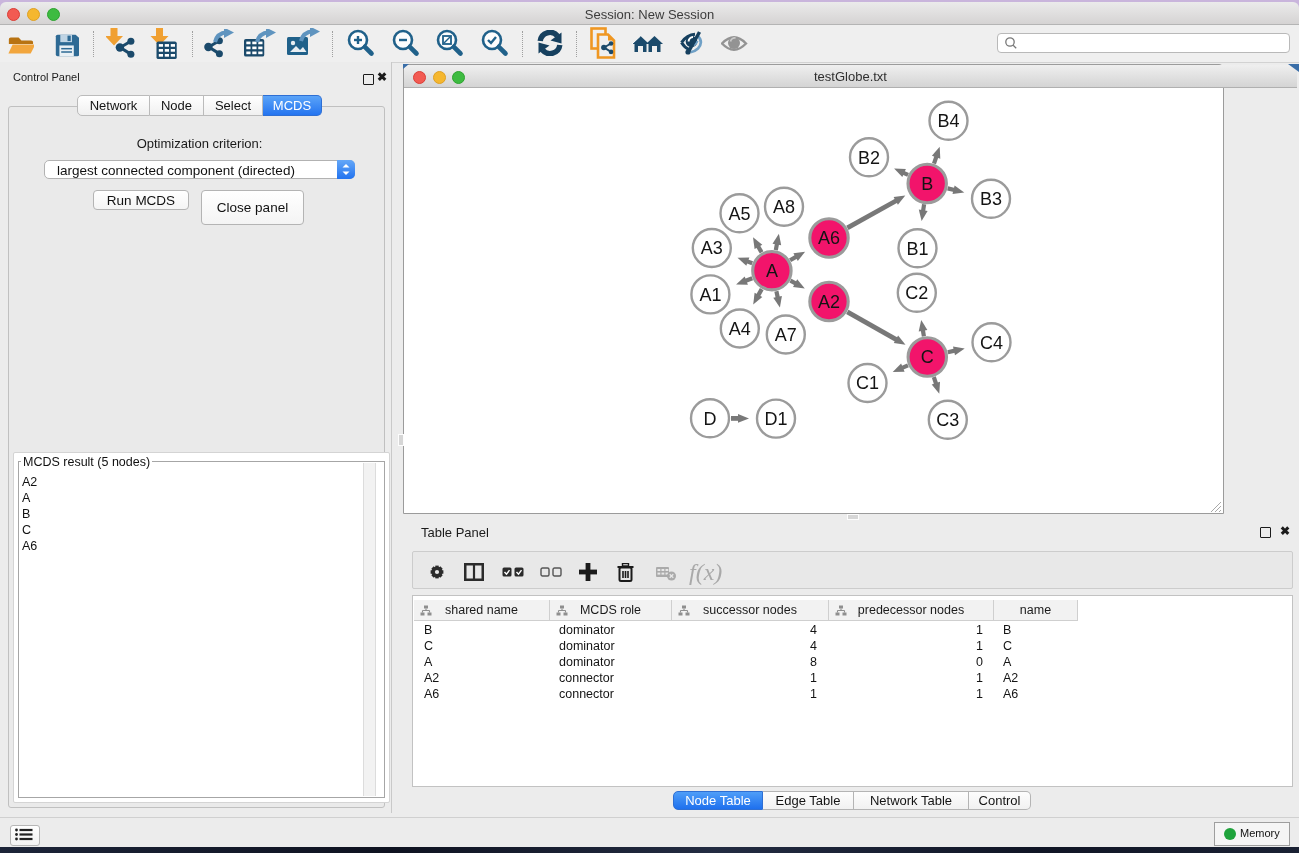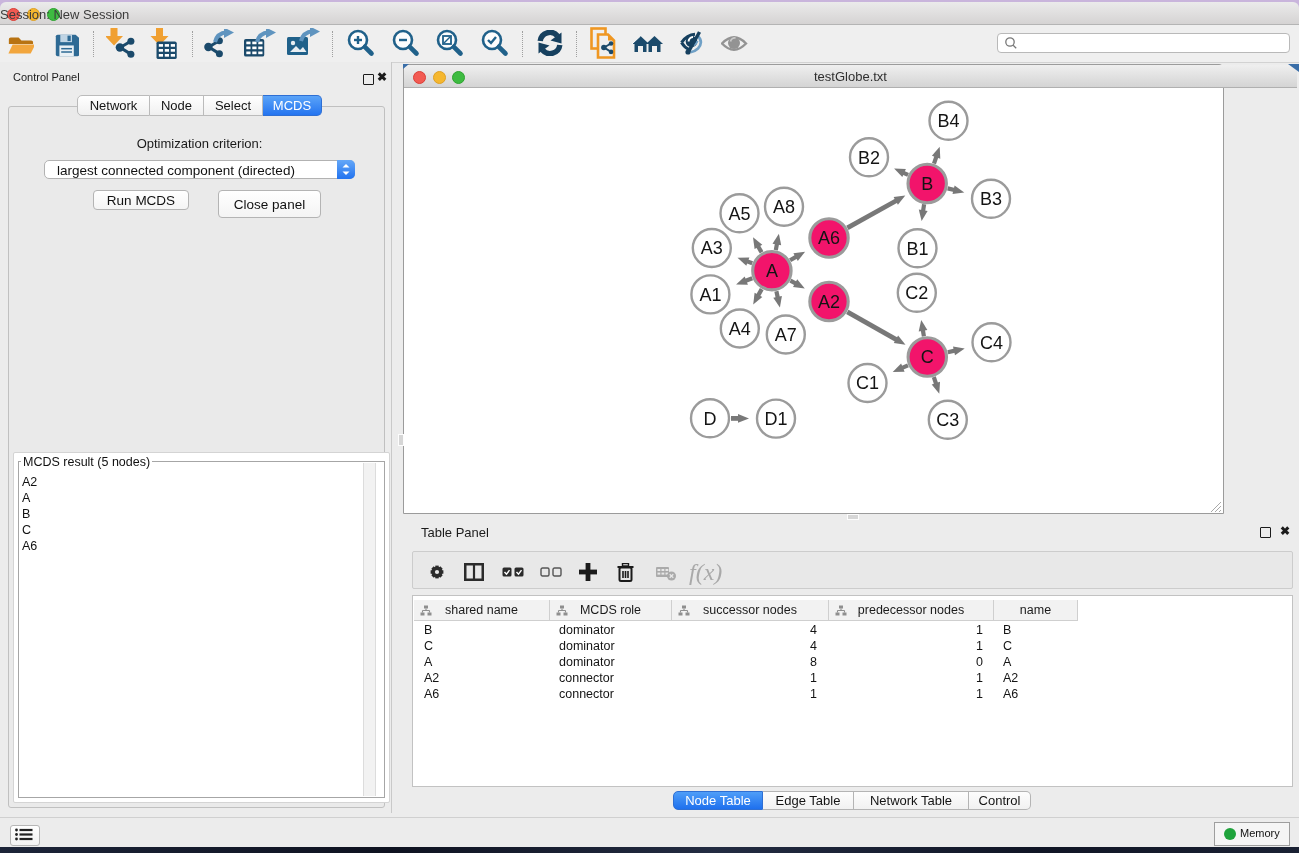--- a/index.html
+++ b/index.html
@@ -8,21 +8,21 @@
   .abs{position:absolute;}
   
   #deskTop{left:0;top:0;width:1299px;height:9px;background:#c9b5dc;}
   
   #titlebar{left:0;top:2px;width:1299px;height:22px;
     background:linear-gradient(#ebebeb,#d5d3d3);border-bottom:1px solid #b4b4b4;border-radius:6px 6px 0 0;}
   .tl{border-radius:50%;width:11px;height:11px;}
   #titlebar .t1{left:7px;top:6px;background:#f25a52;border:0.5px solid #da3e36;}
   #titlebar .t2{left:27px;top:6px;background:#f5b72f;border:0.5px solid #dfa023;}
   #titlebar .t3{left:47px;top:6px;background:#3ebb41;border:0.5px solid #2da32f;}
-  #title{left:0;top:5px;width:1299px;font-size:13px;color:#3c3c3c;}
+  #title{left:0;top:5px;width:1299px;text-align:center;font-size:13px;color:#3c3c3c;}
   
   #toolbar{left:0;top:25px;width:1299px;height:37px;background:#efefef;border-bottom:1px solid #d2d2d2;}
   .sep{top:6px;height:26px;width:0;border-left:1px dotted #9f9f9f;}
   #search{left:997px;top:8px;width:291px;height:18px;background:#fff;border:1px solid #b9b9b9;border-radius:4px;}
   
   #cpanel{left:0;top:62px;width:391px;height:751px;background:#ececec;border-right:1px solid #c9c9c9;}
   #cpTitle{left:13px;top:9px;font-size:11px;color:#1c1c1c;}
   #cpMax{left:363px;top:12px;width:9px;height:9px;border:1.5px solid #1b1b1b;border-radius:1px;}
   #cpClose{left:377px;top:8px;font-size:12px;font-weight:bold;color:#1b1b1b;}
   
@@ -34,21 +34,21 @@
   
   #tabArea{left:8px;top:44px;width:375px;height:700px;background:#eaeaea;border:1px solid #c0c0c0;border-radius:3px;}
   #optLabel{left:12px;top:74px;width:375px;text-align:center;font-size:13px;color:#1a1a1a;}
   #combo{left:44px;top:98px;width:311px;height:19px;background:#fff;border:1px solid #b2b2b2;border-radius:5px;box-sizing:border-box;}
   #combo .txt{left:12px;top:2px;font-size:13.5px;color:#111;}
   #combo .step{right:-1px;top:-1px;width:18px;height:19px;border-radius:0 5px 5px 0;
      background:linear-gradient(#64a7f8,#2273ef);}
   .btn{background:linear-gradient(#ffffff,#f4f4f4);border:1px solid #b4b4b4;border-radius:4px;
      font-size:13.5px;color:#111;display:flex;align-items:center;justify-content:center;box-sizing:border-box;}
   #runBtn{left:93px;top:128px;width:96px;height:20px;}
-  #closeBtn{left:201px;top:128px;width:103px;height:28px;margin-left:17px;}
+  #closeBtn{left:201px;top:128px;width:103px;height:35px;}
   
   #mcdsPanel{left:13px;top:390px;width:375px;height:349px;background:#fff;border:1px solid #d4d4d4;border-radius:2px;}
   #mcdsFs{left:4px;top:8px;width:367px;height:337px;border:1px solid #a6a6a6;box-sizing:border-box;}
   #mcdsLegend{left:7px;top:2px;background:#fff;font-size:12.5px;color:#111;padding:0 2px;}
   #mcdsList{left:8px;top:21px;font-size:12.5px;color:#111;line-height:16px;}
   #mcdsScroll{right:13px;top:10px;width:11px;height:333px;background:#f2f2f2;border-left:1px solid #dcdcdc;border-right:1px solid #dcdcdc;}
   
   #statusbar{left:0;top:817px;width:1299px;height:30px;background:#ececec;border-top:1px solid #d0d0d0;}
   #listBtn{left:10px;top:7px;width:28px;height:19px;background:linear-gradient(#fff,#f2f2f2);border:1px solid #b6b6b6;border-radius:3px;}
   #memBtn{left:1214px;top:4px;width:74px;height:22px;background:#f5f5f5;

